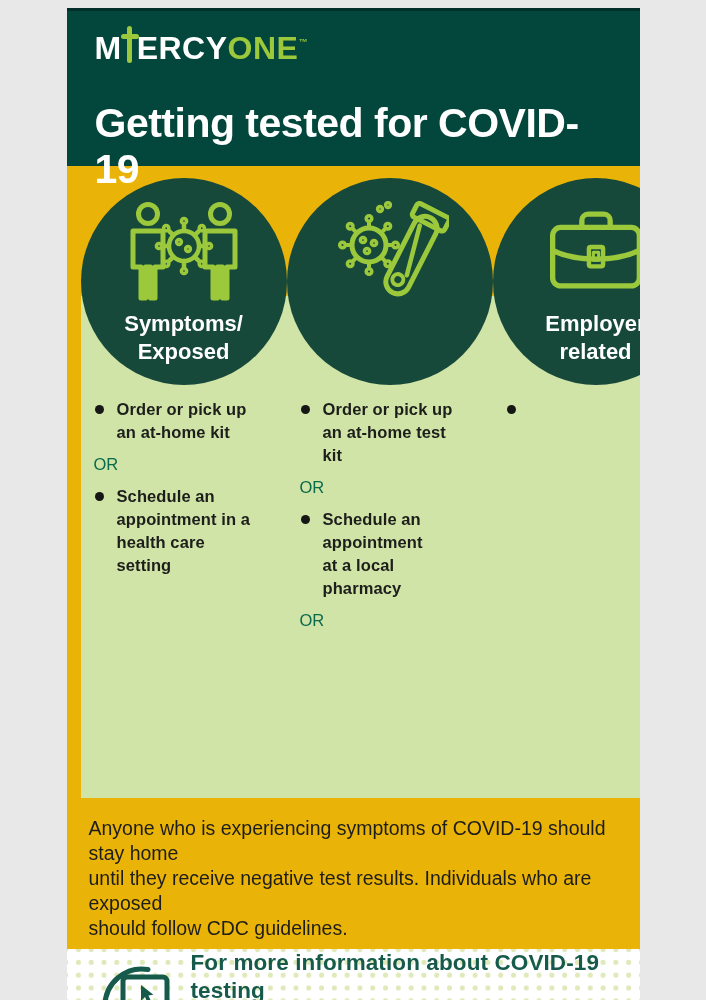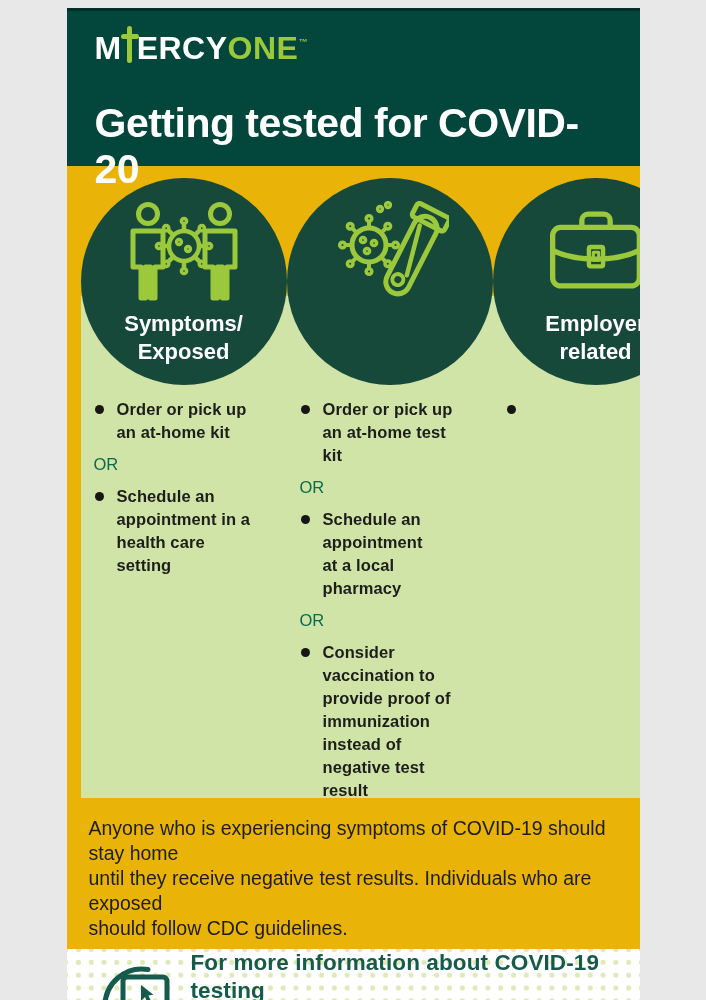--- a/index.html
+++ b/index.html
@@ -104,21 +104,21 @@
 </style>
 </head>
 <body>
 
 <div class="page">
 
   <div class="header">
     <div class="logo">
       <span class="logo-text">M</span><span class="cross"></span><span class="logo-text">ERCY</span><span class="logo-text logo-one">ONE</span><span class="logo-tm">™</span>
     </div>
-    <h1 class="title">Getting tested for COVID-20</h1>
+    <h1 class="title">Getting tested for COVID-19</h1>
   </div>
 
   <div class="columns">
 
     <div class="column">
       <div class="circle">
         <div class="icon-wrap">
           <svg width="120" height="104" viewBox="0 0 120 104">
             <g fill="none" stroke="#9CC93C" stroke-width="5" stroke-linejoin="round" stroke-linecap="round">
               <circle cx="24" cy="12" r="9.5"></circle>
@@ -217,30 +217,20 @@
         </div>
         <div class="or-row">OR</div>
         <div class="bullet-item">
           <span class="bullet-dot"></span>
           <span class="bullet-text">Schedule an
 appointment
 at a local
 pharmacy</span>
         </div>
         <div class="or-row">OR</div>
-        <div class="bullet-item">
-          <span class="bullet-dot"></span>
-          <span class="bullet-text">Consider
-vaccination to
-provide proof of
-immunization
-instead of
-negative test
-result</span>
-        </div>
       </div>
     </div>
 
     <div class="column">
       <div class="circle">
         <div class="icon-wrap">
           <svg width="112" height="92" viewBox="0 0 126 104">
             <g fill="none" stroke="#9CC93C" stroke-width="6" stroke-linejoin="round">
               <path d="M47 22 v-8 a7 7 0 0 1 7 -7 h18 a7 7 0 0 1 7 7 v8"></path>
               <rect x="14" y="22" width="98" height="66" rx="9"></rect>

